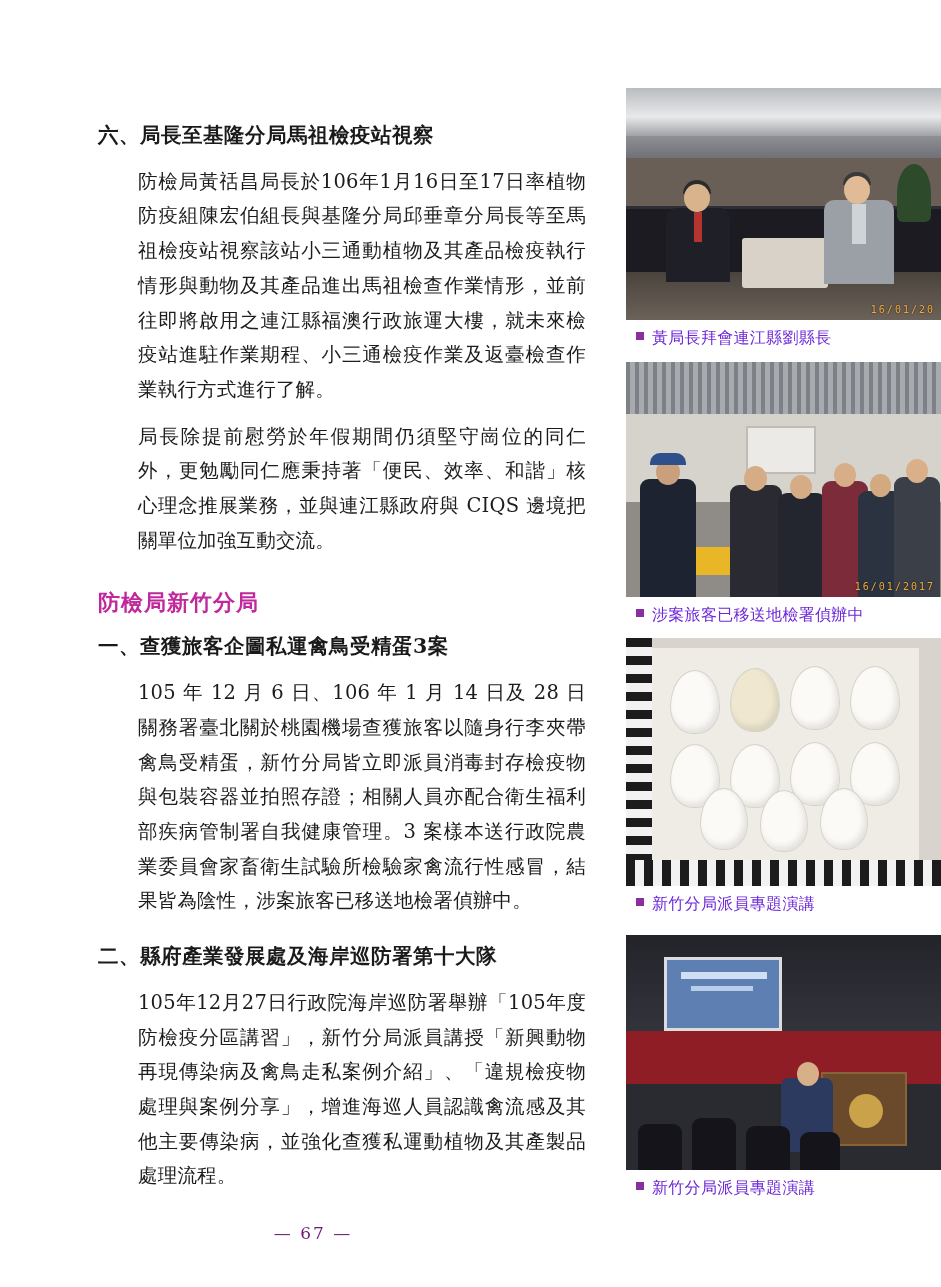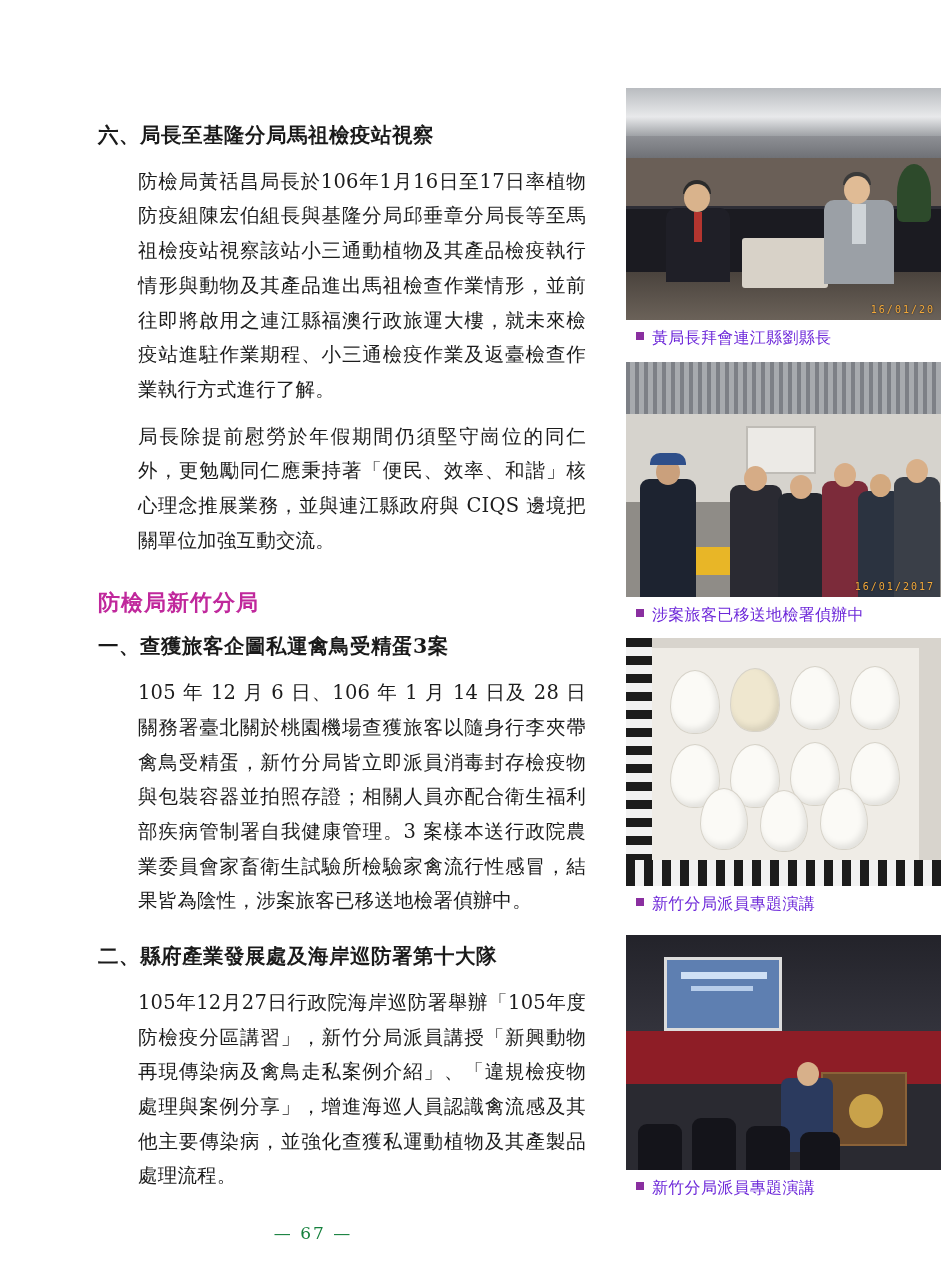--- a/index.html
+++ b/index.html
@@ -193,21 +193,21 @@
   .p4 .aud { position:absolute; bottom:0; background:#14141a; border-radius:9px 9px 0 0; }
 
   
   .pagenum {
     position: absolute;
     left: 0;
     width: 626px;
     bottom: 44px;
     text-align: center;
     font-size: 17px;
-    color: #15803d;
+    color: #701a75;
     letter-spacing: 2px;
   }
 </style>
 </head>
 <body>
 
 <div class="page">
 
   <div class="col-left">
 

